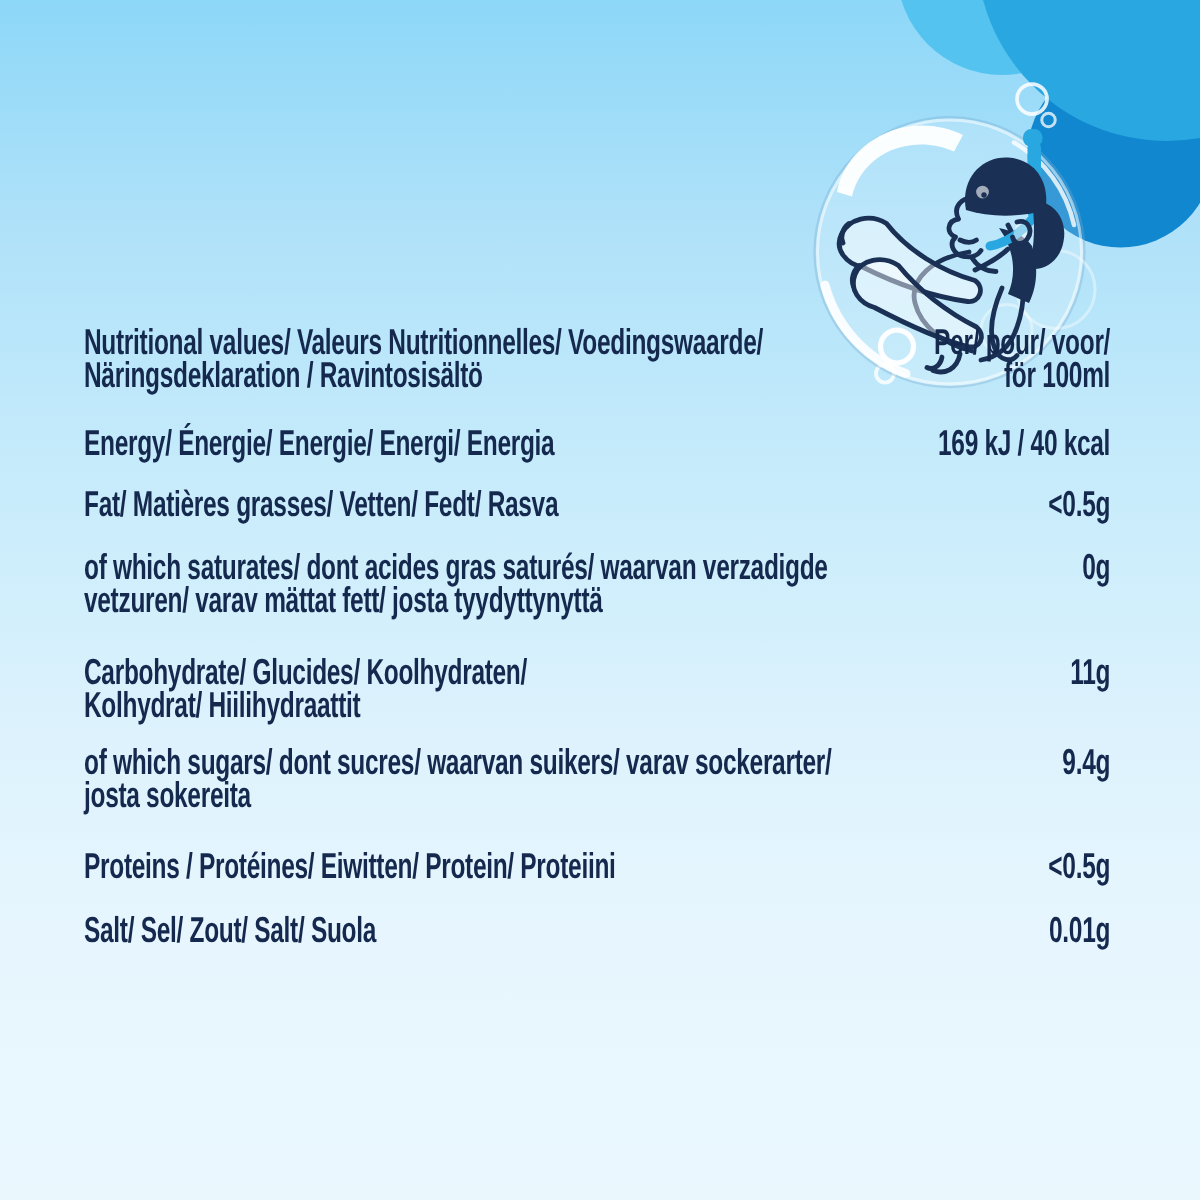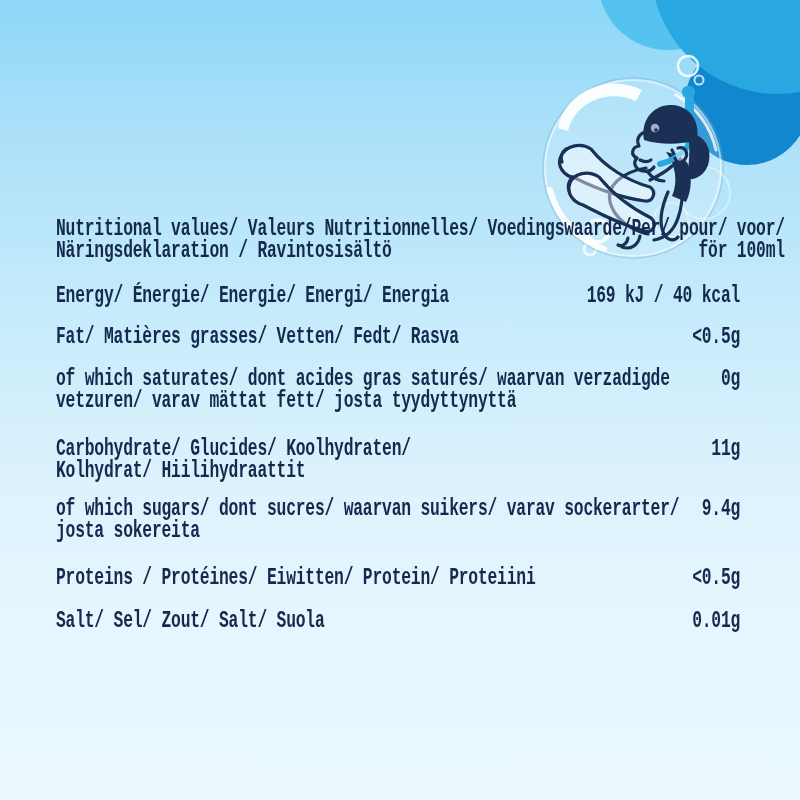--- a/index.html
+++ b/index.html
@@ -1,21 +1,21 @@
 <!DOCTYPE html>
 <html><head>
 <meta charset="utf-8">
 <style>
   html,body{margin:0;padding:0;}
   .stage{
     position:relative;
     width:800px;height:800px;
     overflow:hidden;
     background:linear-gradient(180deg,#8dd7f8 0%,#aee1f9 18%,#c5ebfb 38%,#dcf2fd 60%,#e7f6fe 78%,#eaf8fe 100%);
-    font-family:Liberation Mono, monospace;
+    font-family:Liberation Sans, sans-serif;
   }
   .decor{position:absolute;left:0;top:0;pointer-events:none;}
   .table-wrap{
     position:absolute;left:56px;top:0;width:1006px;height:800px;
     transform:scaleX(0.68);transform-origin:0 0;
     color:#15294e;font-weight:bold;font-size:24px;line-height:22px;letter-spacing:-0.3px;
   }
   .row{position:absolute;left:0;right:0;display:flex;align-items:flex-start;}
   .row .label{white-space:pre-line;flex:0 0 auto;}
   .row .value{white-space:pre-line;text-align:right;margin-left:auto;flex:0 0 auto;}

